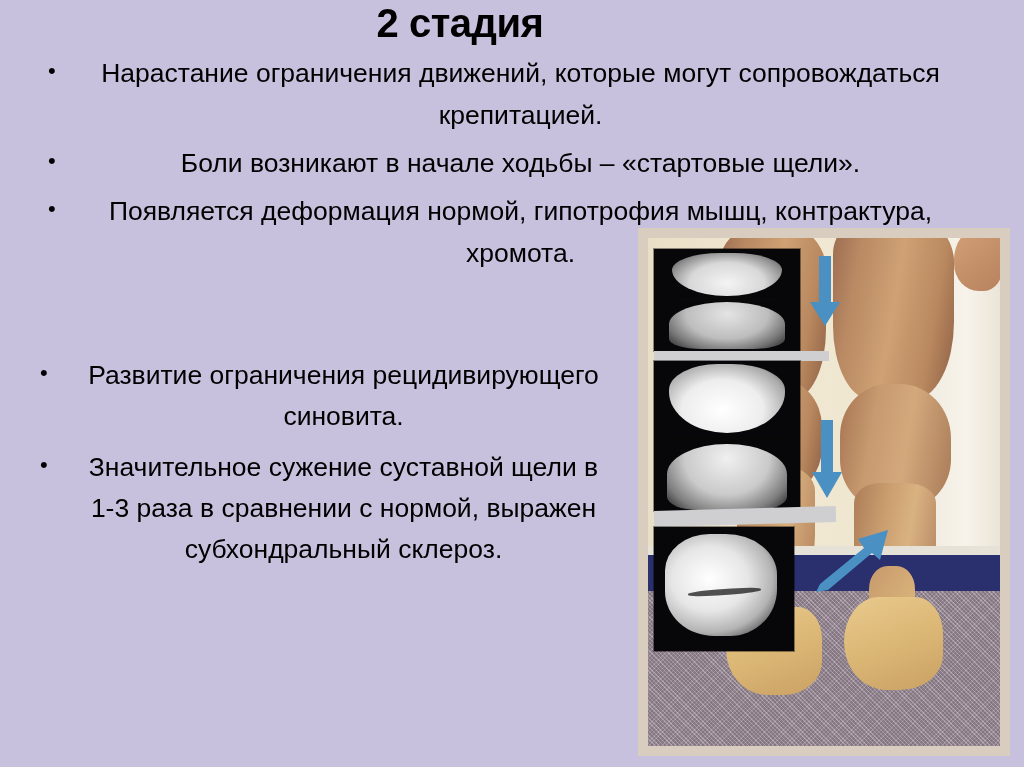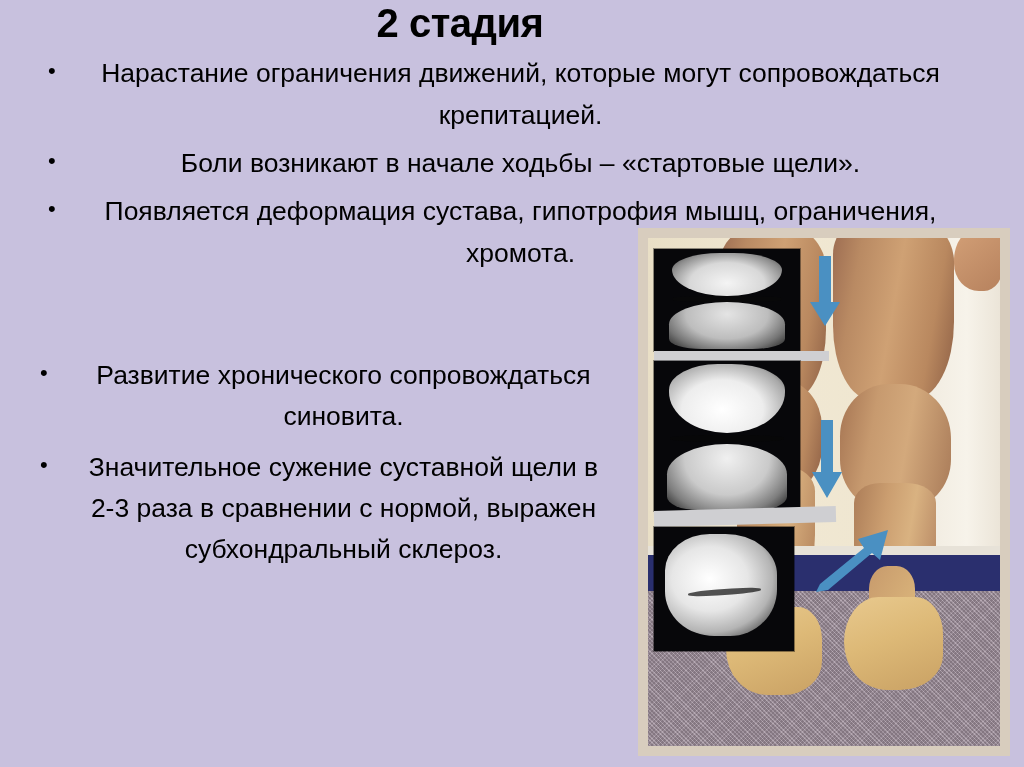--- a/index.html
+++ b/index.html
@@ -346,35 +346,35 @@
       <span class="bullet-text">Нарастание ограничения движений, которые могут сопровождаться крепитацией.</span>
     </div>
 
     <div class="bullet">
       <span class="bullet-marker">•</span>
       <span class="bullet-text">Боли возникают в начале ходьбы – «стартовые щели».</span>
     </div>
 
     <div class="bullet">
       <span class="bullet-marker">•</span>
-      <span class="bullet-text">Появляется деформация сустава, гипотрофия мышц, ограничения, хромота.</span>
+      <span class="bullet-text">Появляется деформация нормой, гипотрофия мышц, контрактура, хромота.</span>
     </div>
 
   </div>
 
   <div id="bullets-bottom" class="bullet-group">
 
     <div class="bullet">
       <span class="bullet-marker">•</span>
-      <span class="bullet-text">Развитие хронического сопровождаться синовита.</span>
+      <span class="bullet-text">Развитие ограничения рецидивирующего синовита.</span>
     </div>
 
     <div class="bullet">
       <span class="bullet-marker">•</span>
-      <span class="bullet-text">Значительное сужение суставной щели в 2-3 раза в сравнении с нормой, выражен субхондральный склероз.</span>
+      <span class="bullet-text">Значительное сужение суставной щели в 1-3 раза в сравнении с нормой, выражен субхондральный склероз.</span>
     </div>
 
   </div>
 
   <div id="medical-figure">
 
     <div id="photo-base">
       <div class="wall"></div>
       <div class="wall-right"></div>
 

